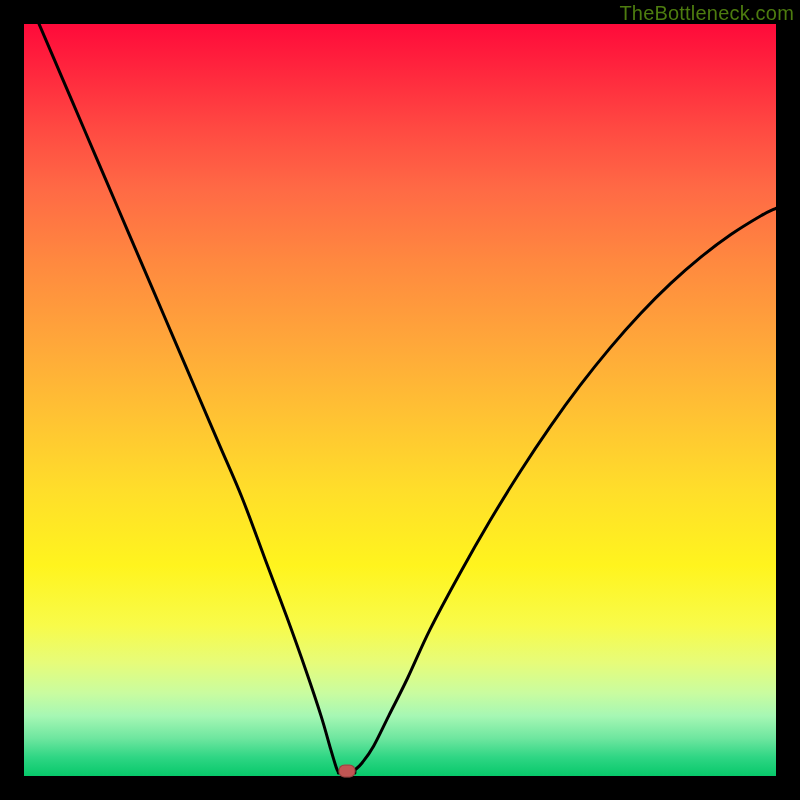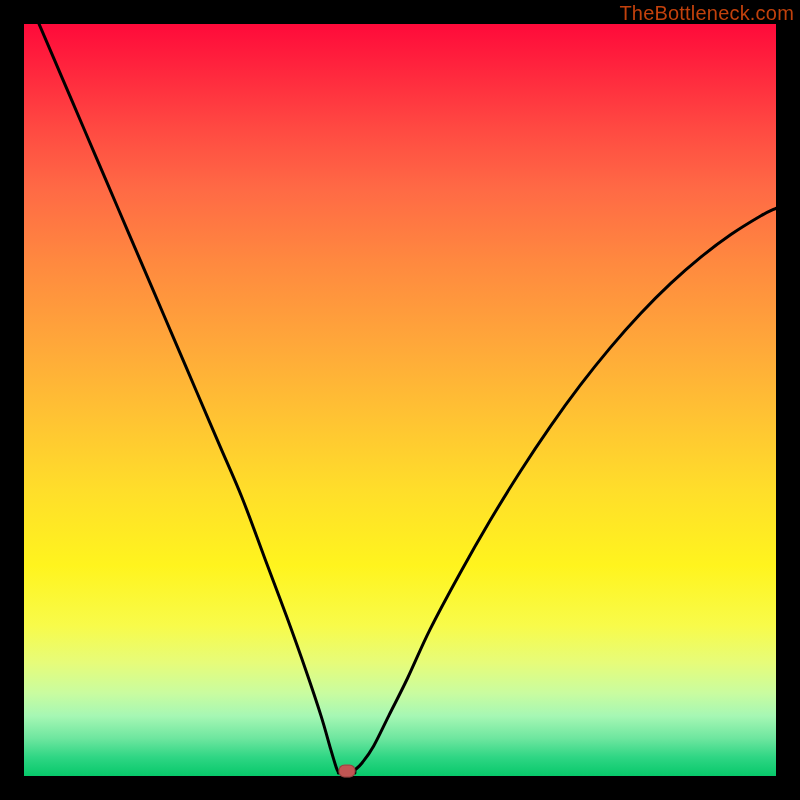--- a/index.html
+++ b/index.html
@@ -58,21 +58,21 @@
     height: 13px;
     border-radius: 6px;
     background: #c15553;
     box-shadow: 0 0 0 1px rgba(0,0,0,0.25) inset;
     transform: translate(-50%, -50%);
   }
   .watermark {
     position: absolute;
     top: 2px;
     right: 6px;
-    color: #c2410c;
+    color: #4d7c0f;
     font-size: 20px;
     letter-spacing: 0.2px;
     font-weight: 500;
     user-select: none;
   }
 </style>
 </head>
 <body>
 
 <div class="watermark">TheBottleneck.com</div>

